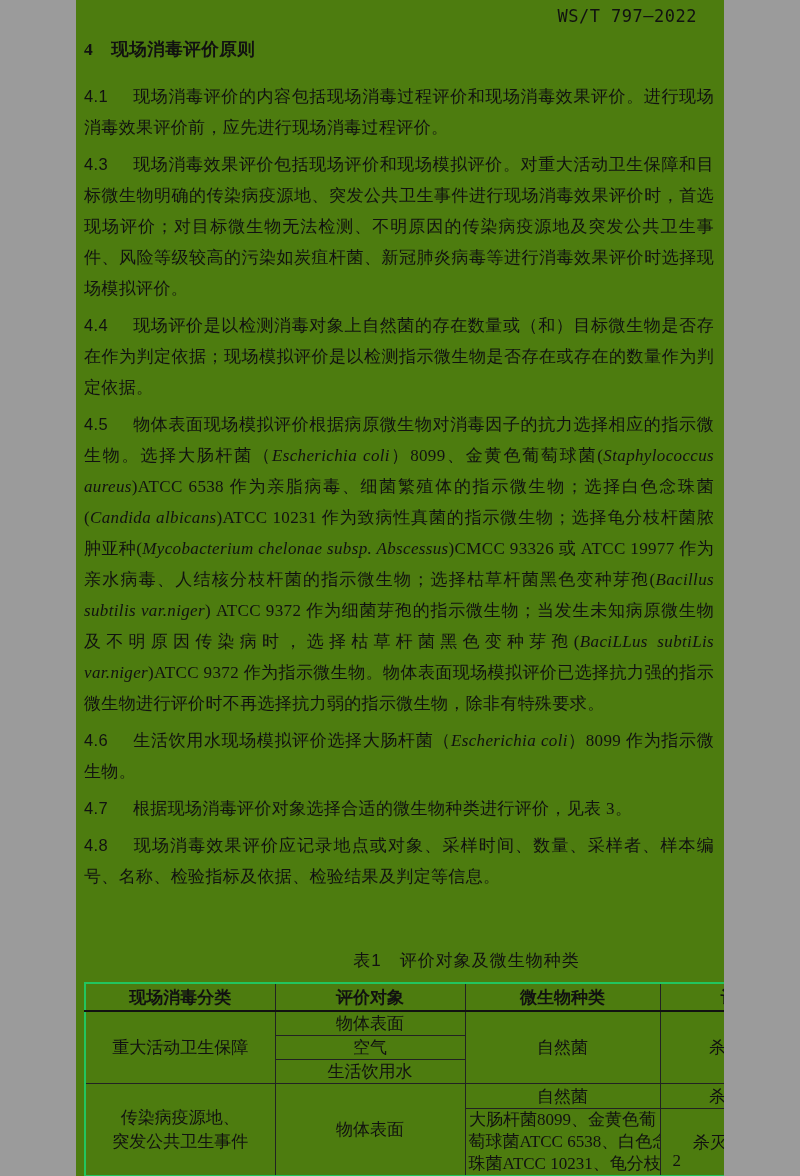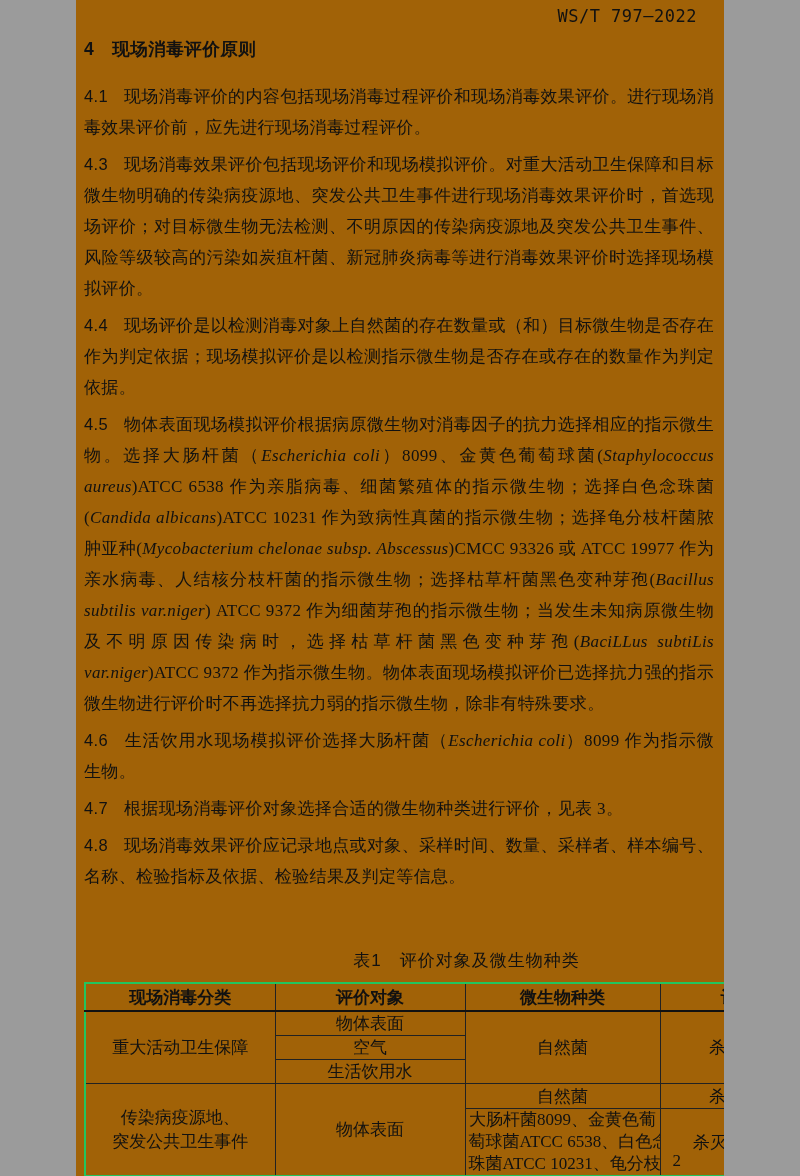--- a/index.html
+++ b/index.html
@@ -2,56 +2,56 @@
 <html lang="zh"><head>
 <meta charset="utf-8">
 <style>
   * { margin: 0; padding: 0; box-sizing: border-box; }
   html, body { background: #9b9b9b; }
   .page {
     position: relative;
     width: 648px;
     height: 1176px;
     margin: 0 auto;
-    background: #a16207;
+    background: #4d7c0f;
     color: #111;
     font-family: "Liberation Serif", "DejaVu Serif", serif;
     overflow: hidden;
     padding: 6px 10px 0 8px;
   }
   .doc-header {
     text-align: right;
     padding-right: 17px;
     height: 20px;
   }
   .std-no {
     font-family: "DejaVu Sans Mono", "Liberation Mono", monospace;
     font-size: 17px;
     letter-spacing: 0.5px;
     white-space: nowrap;
   }
   .section-heading {
     margin-top: 11px;
-    font-family: Liberation Sans, sans-serif;
+    font-family: Liberation Serif, serif;
     font-weight: bold;
     font-size: 17.5px;
     letter-spacing: 0.5px;
   }
   .paras { margin-top: 20px; }
   .para {
     font-size: 17px;
     line-height: 31px;
     letter-spacing: 0.35px;
     text-align: justify;
     margin-bottom: 6px;
   }
   .pnum {
     font-family: "Liberation Sans", "DejaVu Sans", sans-serif;
     font-size: 16.5px;
-    margin-right: 16px;
+    margin-right: 25px;
   }
   .species { font-style: italic; }
   .table-title {
     width: 765px;
     margin-top: 57px;
     text-align: center;
     font-family: "Liberation Sans", "DejaVu Sans", sans-serif;
     font-weight: normal;
     font-size: 17px;
     letter-spacing: 1px;

